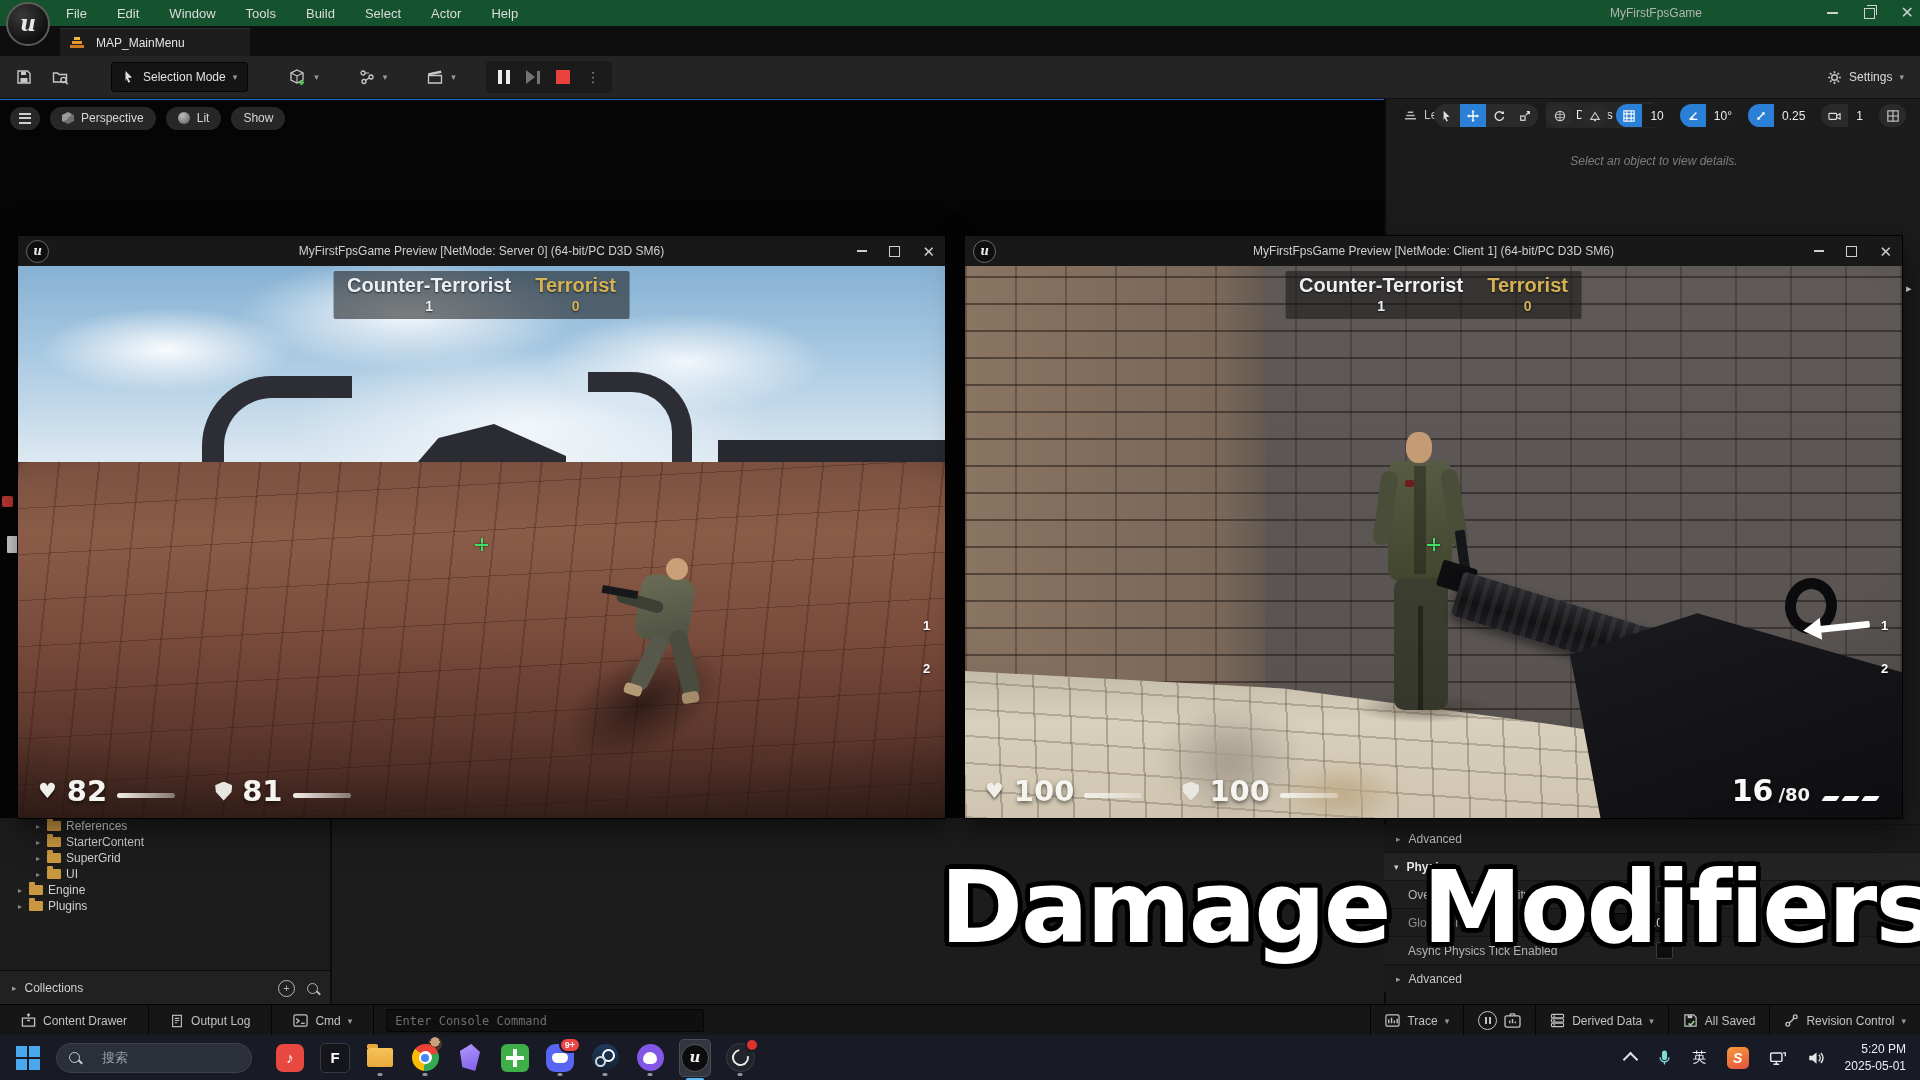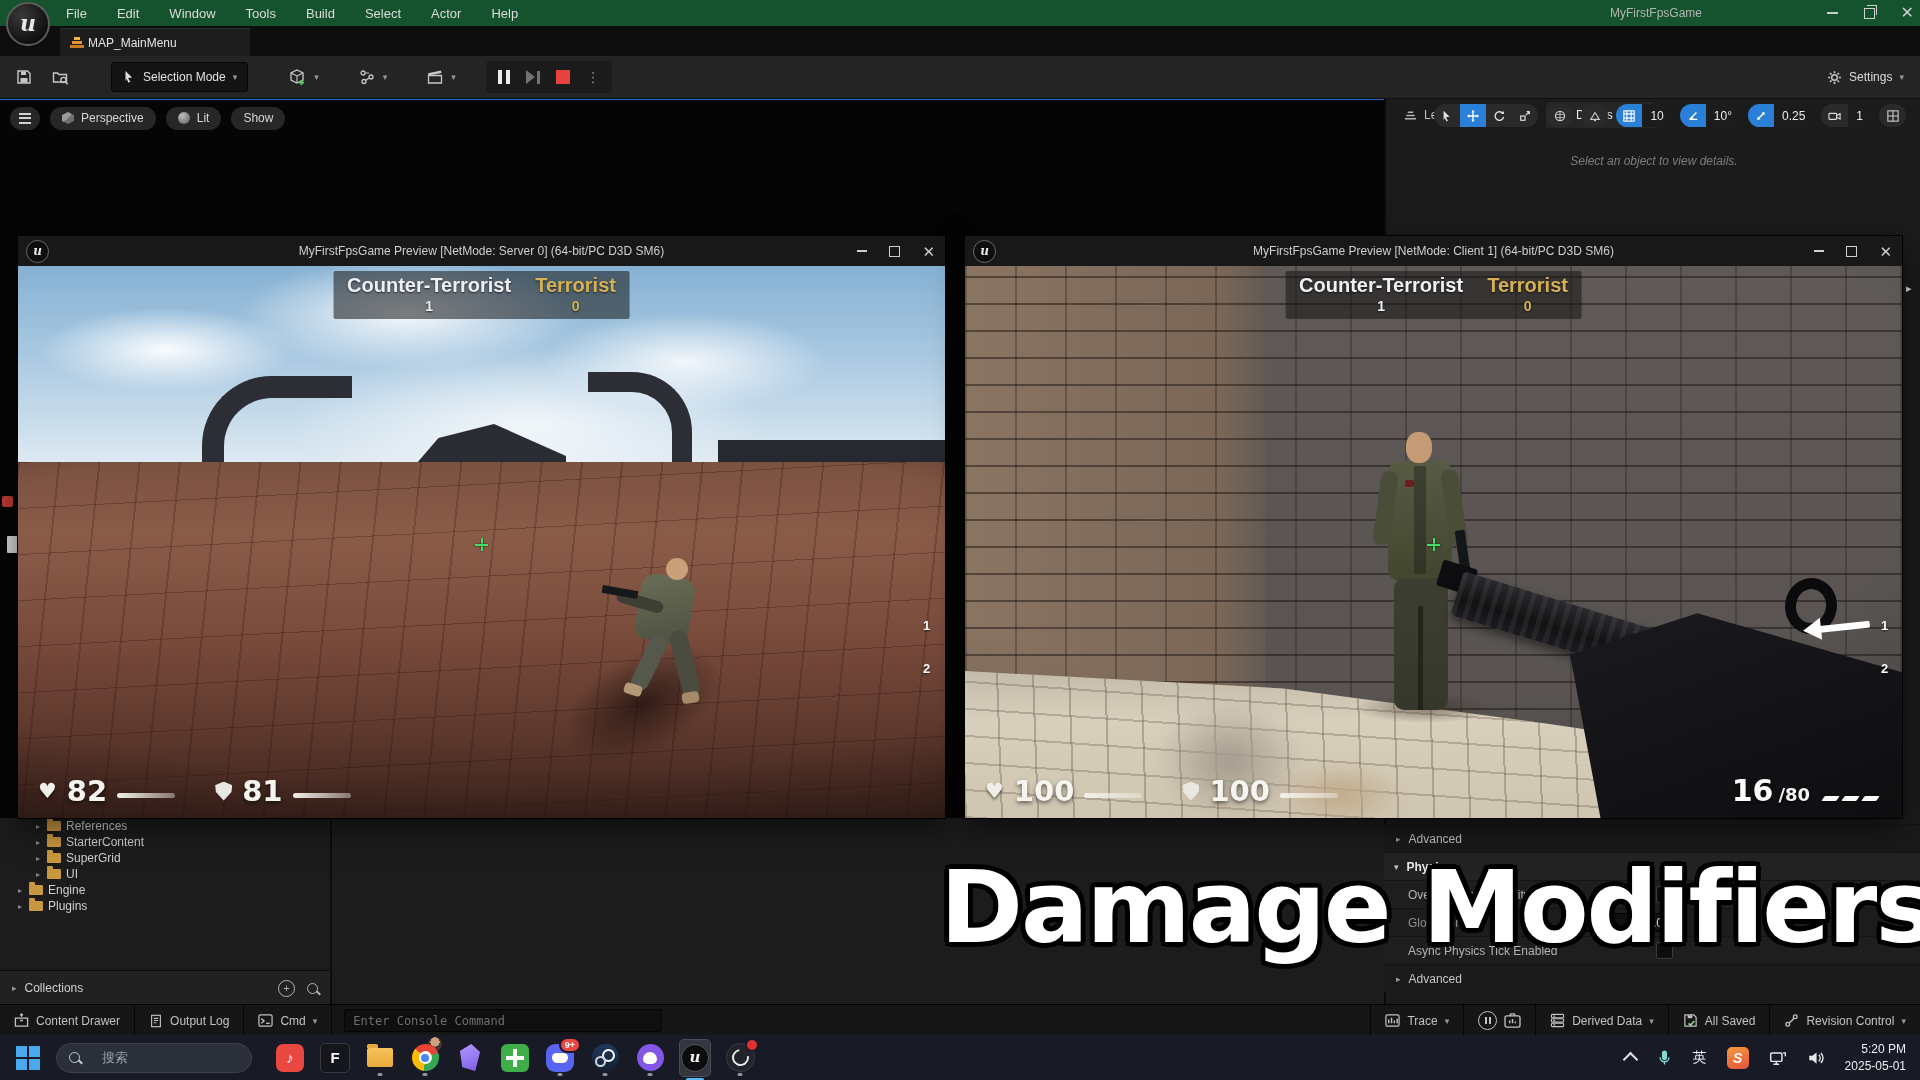--- a/index.html
+++ b/index.html
@@ -17,21 +17,21 @@
   .win-title{position:absolute;left:1610px;top:0;height:26px;display:flex;align-items:center;font-size:12px;color:#b4b4b4;}
   .win-ctrls{position:absolute;right:6px;top:0;height:26px;display:flex;align-items:center;gap:26px;color:#cfcfcf;}
   .wc-min{width:11px;height:2px;background:#cfcfcf;}
   .wc-max{width:9px;height:9px;border:1.5px solid #cfcfcf;position:relative;}
   .wc-max:before{content:"";position:absolute;left:2px;top:-4px;width:9px;height:9px;border:1.5px solid #cfcfcf;border-left:none;border-bottom:none;}
   .wc-close{font-size:16px;line-height:16px;color:#cfcfcf;}
 
   
   .tabbar{position:absolute;left:0;top:26px;width:1920px;height:30px;background:#0e0e0e;z-index:29;}
   .asset-tab{position:absolute;left:60px;top:2px;height:28px;width:190px;background:#1d1d1d;border-top:1px solid #2c2c2c;
-    display:flex;align-items:center;gap:4px;padding-left:10px;box-sizing:border-box;font-size:12px;color:#e4e4e4;}
+    display:flex;align-items:center;gap:12px;padding-left:10px;box-sizing:border-box;font-size:12px;color:#e4e4e4;}
   .lvl-icn{width:14px;height:12px;position:relative;}
   .lvl-icn i{position:absolute;background:#e8952c;display:block;}
   .lvl-icn i:nth-child(1){left:4px;top:0;width:6px;height:3px;background:#f5b545;}
   .lvl-icn i:nth-child(2){left:2px;top:4px;width:10px;height:3px;}
   .lvl-icn i:nth-child(3){left:0;top:8px;width:14px;height:3px;background:#c97d22;}
 
   
   .toolbar{position:absolute;left:0;top:56px;width:1920px;height:42px;background:#242424;border-bottom:1px solid #101010;z-index:28;}
   .tbtn{display:flex;align-items:center;justify-content:center;height:30px;padding:0 6px;border-radius:3px;}
   .tb-left{position:absolute;left:10px;top:6px;display:flex;align-items:center;gap:8px;}
@@ -104,21 +104,21 @@
   .plus-circ{width:15px;height:15px;border:1.3px solid #b5b5b5;border-radius:50%;display:flex;align-items:center;justify-content:center;font-size:11px;line-height:11px;}
   .loupe{width:9px;height:9px;border:1.6px solid #b5b5b5;border-radius:50%;position:relative;}
   .loupe:after{content:"";position:absolute;left:8px;top:8px;width:5px;height:1.8px;background:#b5b5b5;transform:rotate(45deg);}
   .cb-div{position:absolute;left:330px;top:0;width:2px;height:186px;background:#0c0c0c;}
   .cb-assets{position:absolute;left:332px;top:0;width:1052px;height:186px;background:#242424;}
   .cb-count{position:absolute;left:10px;bottom:8px;font-size:12px;color:#9a9a9a;}
 
   
   .statusbar{position:absolute;left:0;top:1004px;width:1920px;height:31px;background:#161616;border-top:1px solid #000;z-index:30;
     display:flex;align-items:center;font-size:12px;color:#c2c2c2;}
-  .sb-seg{display:flex;align-items:center;gap:7px;height:31px;padding:0 14px;border-right:1px solid #050505;}
+  .sb-seg{display:flex;align-items:center;gap:7px;height:31px;padding:0 21px;border-right:1px solid #050505;}
   .console-input{width:300px;height:21px;background:#0f0f0f;border:1px solid #050505;border-radius:2px;color:#8a8a8a;
     font-family:"DejaVu Sans Mono",monospace;font-size:12px;padding:0 8px;margin-left:12px;}
   .console-input::placeholder{color:#6e6e6e;}
   .sb-right{margin-left:auto;display:flex;align-items:center;height:31px;}
   .sb-rseg{display:flex;align-items:center;gap:7px;height:31px;padding:0 14px;border-left:1px solid #050505;}
   .circ-icn{width:17px;height:17px;border:1.6px solid #c2c2c2;border-radius:50%;display:flex;align-items:center;justify-content:center;}
   .circ-icn i{width:2px;height:7px;background:#c2c2c2;display:block;margin:0 1px;}
 
   
   .taskbar{position:absolute;left:0;top:1035px;width:1920px;height:45px;background:#181b25;z-index:40;display:flex;align-items:center;}

